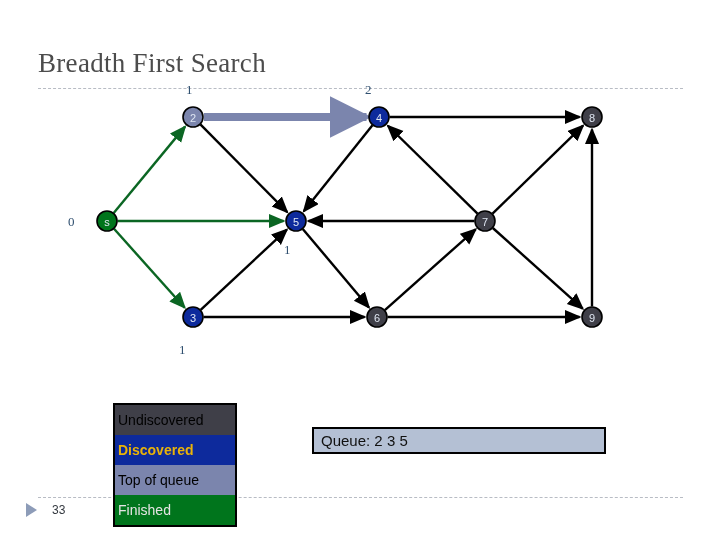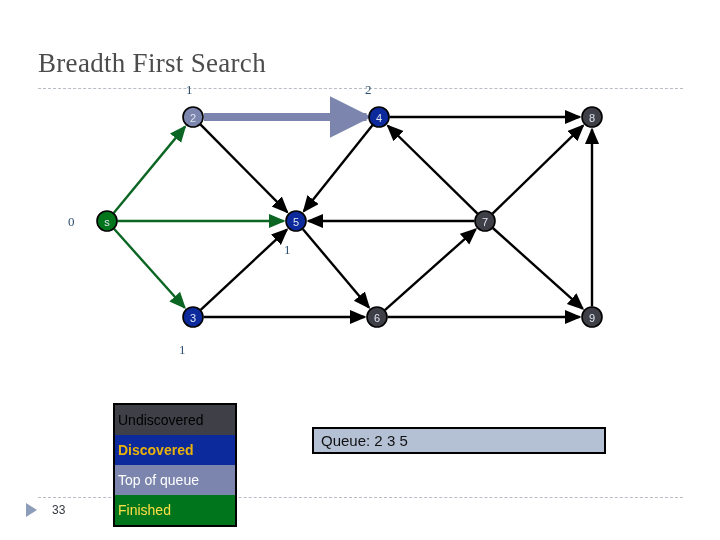--- a/index.html
+++ b/index.html
@@ -40,22 +40,22 @@
     position:absolute;left:113px;top:403px;width:124px;
     border:2px solid #000000;box-sizing:border-box;
   }
   .legend-row{
     height:30px;line-height:30px;
     padding-left:3px;box-sizing:border-box;
     font-size:14px;white-space:nowrap;overflow:hidden;
   }
   .legend-row.undiscovered{background:#3f3f48;color:#000000;}
   .legend-row.discovered{background:#0d2a9c;color:#eab308;font-weight:bold;}
-  .legend-row.topofqueue{background:#7b85ad;color:#ffffff;}
-  .legend-row.finished{background:#00751c;color:#fde047;}
+  .legend-row.topofqueue{background:#7b85ad;color:#000000;}
+  .legend-row.finished{background:#00751c;color:#e5e5e5;}
 
   .queuebox{
     position:absolute;left:312px;top:427px;width:294px;height:27px;
     background:#b4c0d4;border:2px solid #000000;box-sizing:border-box;
     font-size:15px;color:#111111;line-height:23px;padding-left:7px;
     white-space:nowrap;
   }
 
   .slidenum{
     position:absolute;left:52px;top:503px;

